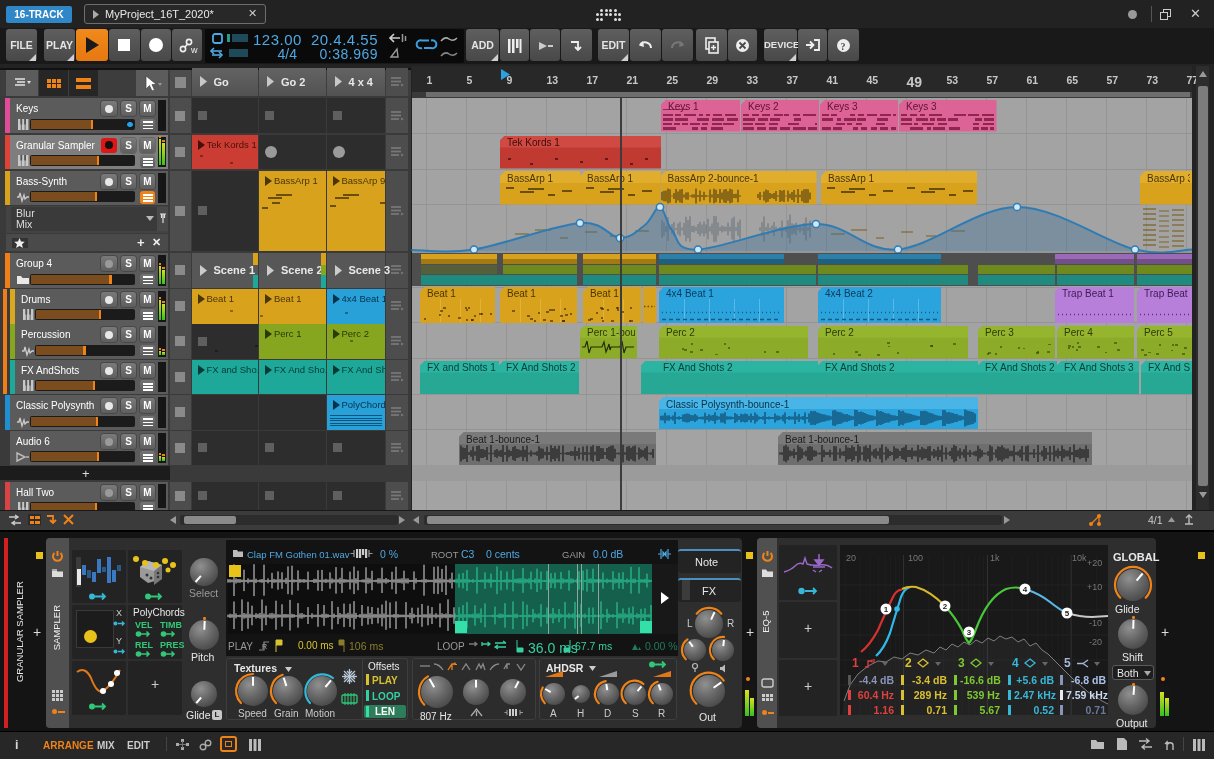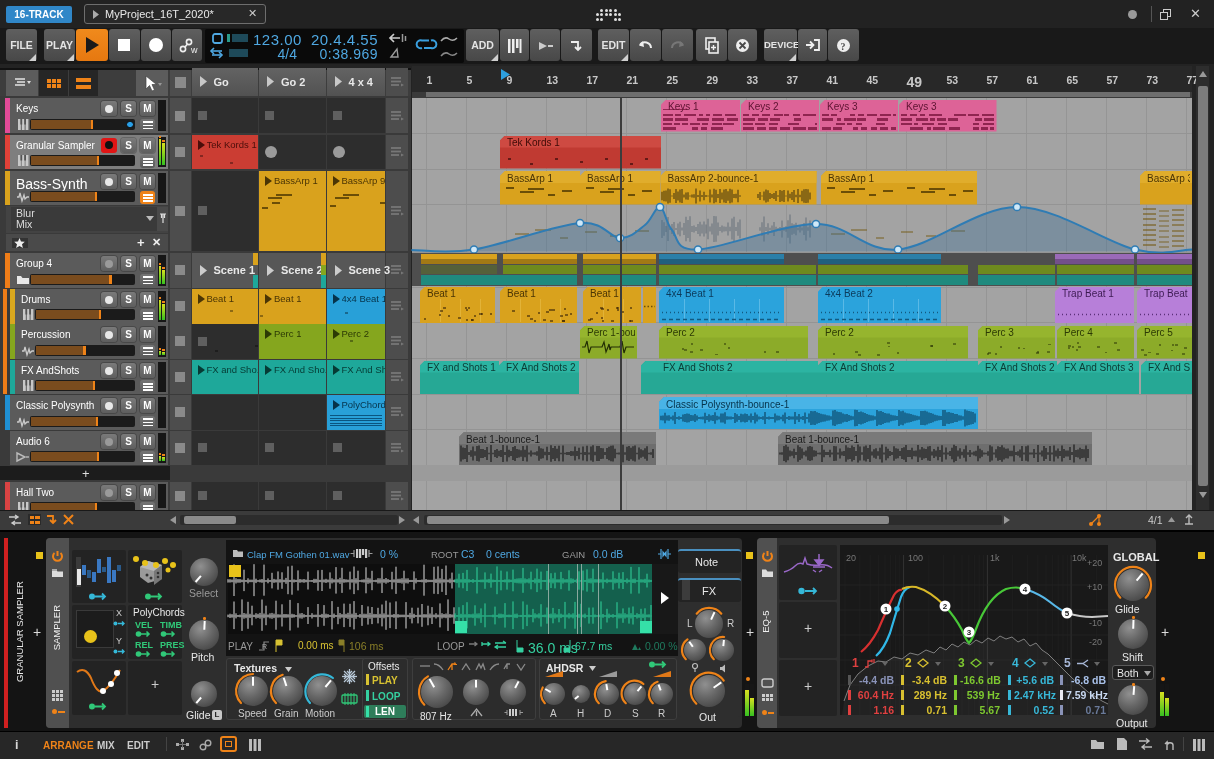--- a/index.html
+++ b/index.html
@@ -246,21 +246,21 @@
   </svg>
 <div style="left:30px;top:155.0px;width:105px;height:11px;background:#1b1b1b;border-radius:2px"></div>
 <div style="left:31px;top:156.0px;width:67.98px;height:9px;background:#7a4c1e"></div>
 <div style="left:96.98px;top:156.0px;width:2.5px;height:9px;background:#ef8318"></div>
 <div style="left:140px;top:155.0px;width:15px;height:13px;background:linear-gradient(#757575,#5a5a5a);border-radius:3px"></div>
 <div style="left:142.5px;top:157.8px;width:10px;height:1.8px;background:#fff"></div>
 <div style="left:142.5px;top:161.0px;width:10px;height:1.8px;background:#fff"></div>
 <div style="left:142.5px;top:164.20000000000002px;width:10px;height:1.8px;background:#fff"></div>
 <div style="left:5px;top:170.5px;width:5px;height:34px;background:#d9a21d"></div>
 <div style="left:10px;top:170.5px;width:158px;height:34px;background:#5b5b5b"></div>
-<div class="t" style="left:16px;top:175.5px;font-size:14px;color:#fff">Bass-Synth</div>
+<div class="t" style="left:16px;top:175.5px;font-size:10px;color:#fff">Bass-Synth</div>
 <div style="left:101px;top:173.5px;width:16px;height:15px;background:linear-gradient(#7a7a7a,#5e5e5e);border-radius:3px;box-shadow:0 0 0 1px rgba(0,0,0,0.2)"></div>
 <div style="left:105px;top:177.5px;width:8px;height:8px;background:#e8e8e8;border-radius:50%"></div>
 <div style="left:121px;top:173.5px;width:15px;height:15px;background:linear-gradient(#7a7a7a,#5e5e5e);border-radius:3px;box-shadow:0 0 0 1px rgba(0,0,0,0.2);color:#fff;font-size:10px;font-weight:bold;text-align:center;line-height:15px">S</div>
 <div style="left:140px;top:173.5px;width:15px;height:15px;background:linear-gradient(#7a7a7a,#5e5e5e);border-radius:3px;box-shadow:0 0 0 1px rgba(0,0,0,0.2);color:#fff;font-size:10px;font-weight:bold;text-align:center;line-height:15px">M</div>
 <div style="left:157.5px;top:172.5px;width:8px;height:30px;background:#161616"></div>
 <svg class="ab" style="left:16px;top:191.0px" width="14" height="12">
 <path d="M1 6 L3 6 L4 2 L6 10 L8 4 L9 8 L11 6 L13 6" stroke="#ccc" stroke-width="1.3" fill="none"></path>
   </svg>
 <div style="left:30px;top:191.0px;width:105px;height:11px;background:#1b1b1b;border-radius:2px"></div>
 <div style="left:31px;top:192.0px;width:65.92px;height:9px;background:#7a4c1e"></div>

